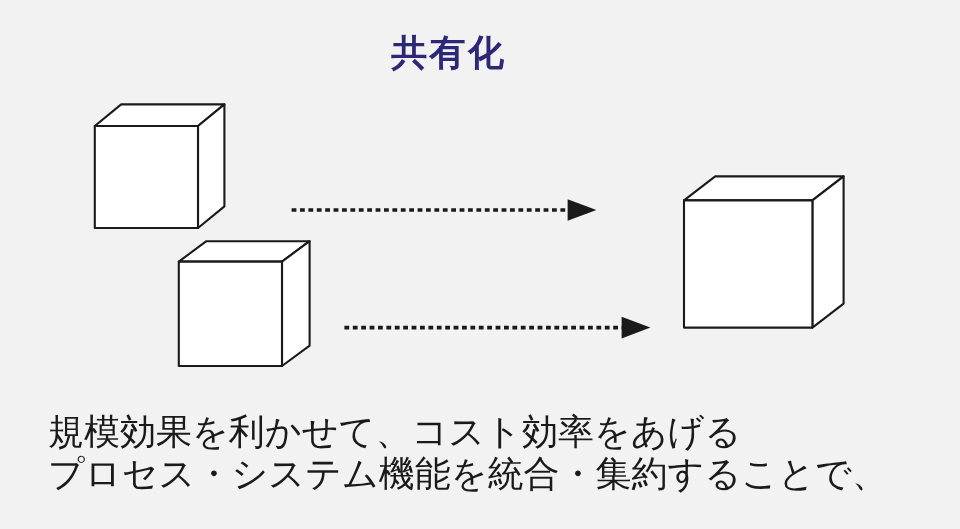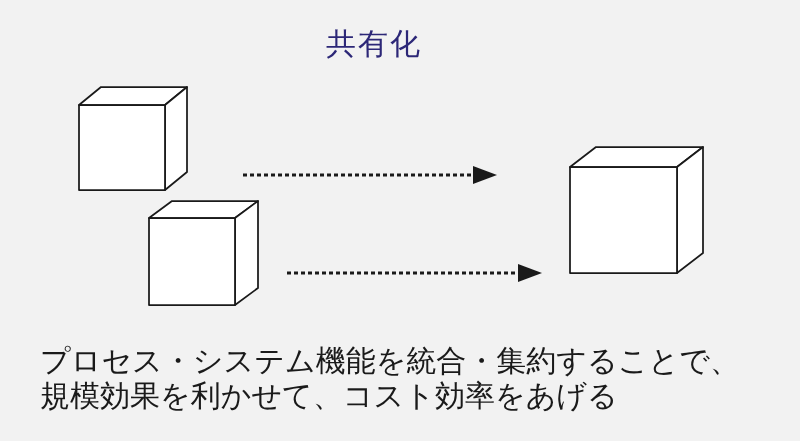--- a/index.html
+++ b/index.html
@@ -19,21 +19,21 @@
     width: 800px; height: 441px;
     background: var(--bg);
     overflow: hidden;
   }
   .title {
     position: absolute;
     top: 24px; left: 0;
     width: 748px;
     text-align: center;
     font-size: 30px;
-    font-weight: normal;
+    font-weight: bold;
     letter-spacing: 2px;
     color: var(--title-color);
   }
   .diagram-svg {
     position: absolute;
     top: 0; left: 0;
     width: 800px; height: 441px;
   }
   .cube-face {
     fill: var(--cube-fill);
@@ -93,17 +93,17 @@
     </g>
 
     <g>
       <polygon class="cube-face" points="570,167 596,147 703,147 677,167"></polygon>
       <polygon class="cube-face" points="677,167 703,147 703,253 677,273"></polygon>
       <polygon class="cube-face" points="570,167 677,167 677,273 570,273"></polygon>
     </g>
   </svg>
 
   <div class="description">
+    <div>規模効果を利かせて、コスト効率をあげる</div>
     <div>プロセス・システム機能を統合・集約することで、</div>
-    <div>規模効果を利かせて、コスト効率をあげる</div>
   </div>
 
 </div>
 
 </body></html>

